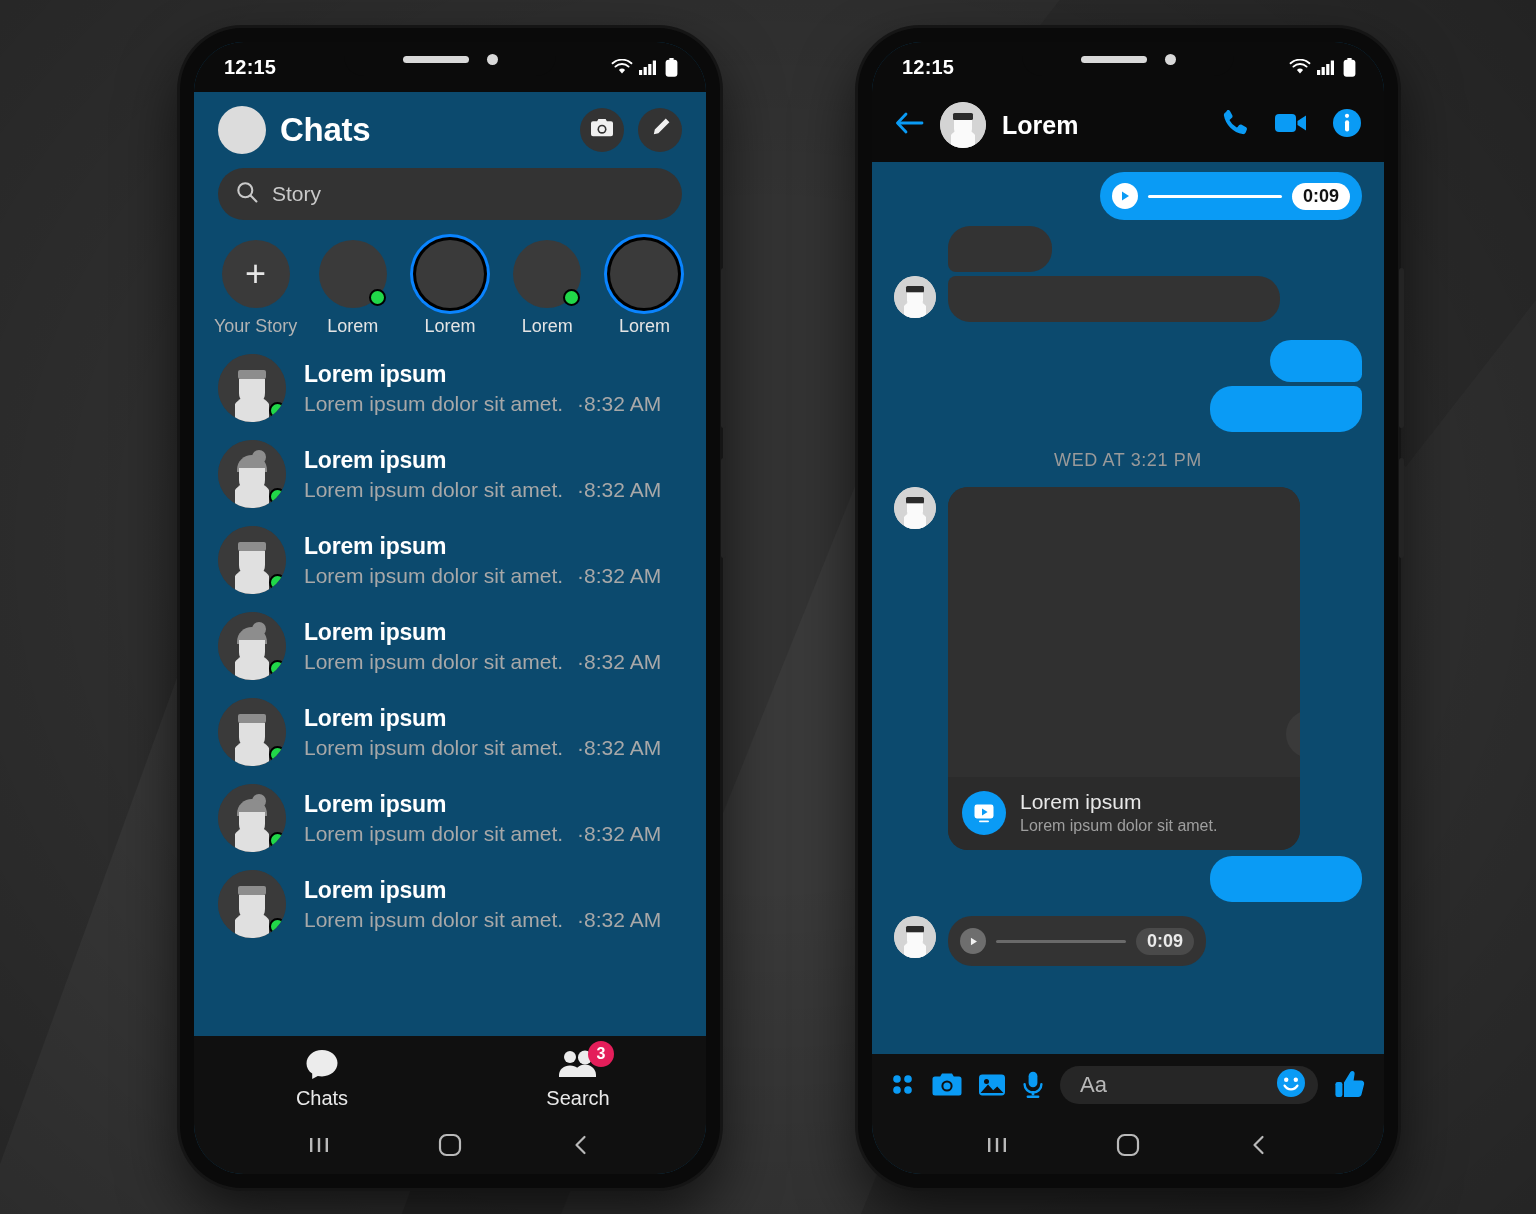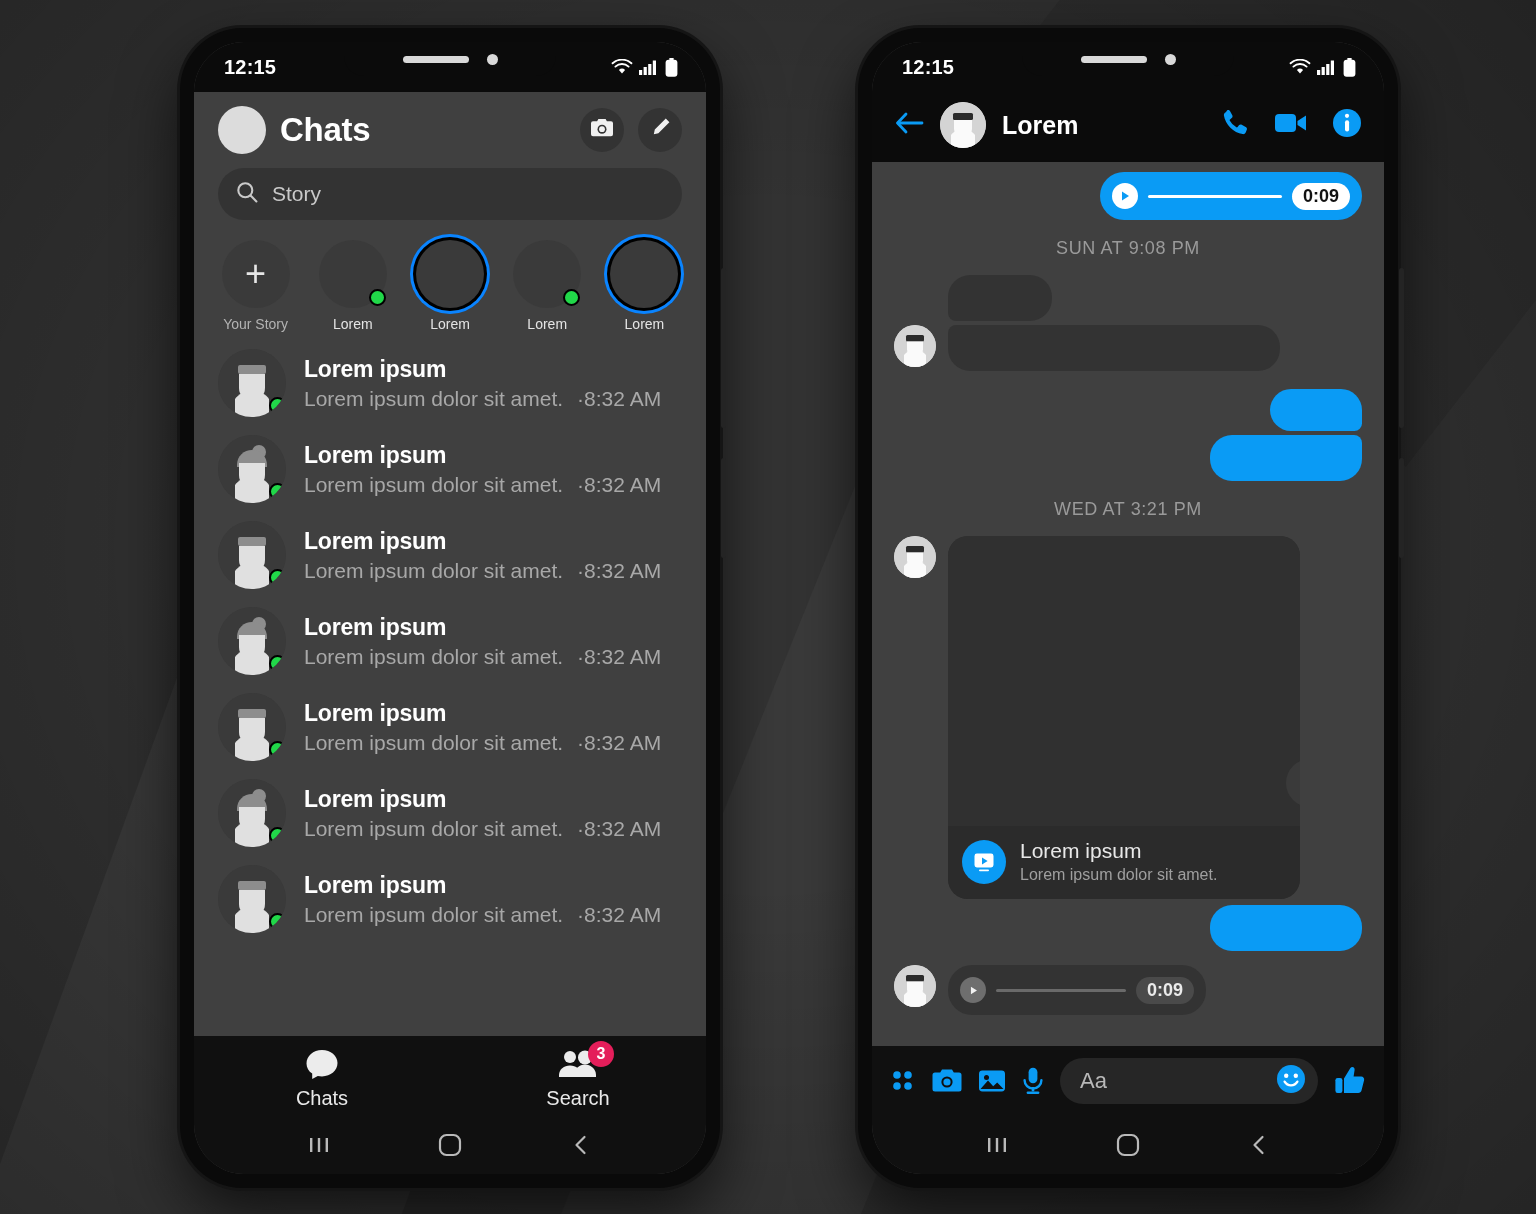--- a/index.html
+++ b/index.html
@@ -59,21 +59,21 @@
     width: 5px;
     background: #242424;
     border-radius: 4px;
   }
   .side-btn.vol  { right: -6px; top: 240px;  height: 160px; }
   .side-btn.pwr  { right: -6px; top: 430px;  height: 100px; }
 
   .screen {
     position: relative;
     width: 100%; height: 100%;
-    background: #404040;
+    background: #0c4a6e;
     border-radius: 50px;
     overflow: hidden;
     display: flex;
     flex-direction: column;
   }
 
   
   .statusbar {
     position: relative;
     height: 50px;
@@ -147,21 +147,21 @@
     width: 68px; height: 68px; border-radius: 50%;
     background: #3a3a3a;
     display: flex; align-items: center; justify-content: center;
   }
   .story-circ.ring {
     width: 68px; height: 68px;
     background: #3a3a3a;
     box-shadow: 0 0 0 3px #000, 0 0 0 6px #0a84ff;
   }
   .story-plus { font-size: 36px; color: #e6e6e6; line-height: 1; font-weight: 300; }
-  .story-label { font-size: 14px; color: #e4e4e4; }
+  .story-label { font-size: 18px; color: #e4e4e4; }
   .story-label.muted { color: #b3b3b3; }
   .dot-online {
     position: absolute; right: 1px; bottom: 2px;
     width: 17px; height: 17px; border-radius: 50%;
     background: #21d849; border: 2px solid #000;
   }
 
   
   .chat-list { flex: 1; overflow: hidden; padding: 2px 0 0 0; }
   .chat-row {
@@ -303,21 +303,21 @@
   
   .composer {
     flex: 0 0 auto;
     background: #101010;
     display: flex; align-items: center;
     gap: 16px;
     padding: 12px 18px 12px 18px;
   }
   .comp-ico { color: #0a9bf5; display: flex; align-items: center; flex: 0 0 auto; }
   .comp-field {
-    flex: 1; height: 46px; border-radius: 23px;
+    flex: 1; height: 38px; border-radius: 23px;
     background: #262626;
     display: flex; align-items: center;
     padding: 0 12px 0 20px;
     gap: 40px;
   }
   .comp-ph { flex: 1; font-size: 22px; color: #b8b8b8; }
 </style>
 </head>
 <body>
 
@@ -699,21 +699,20 @@
           <span class="play-dot">
             <svg width="12" height="12" viewBox="0 0 12 12">
                 <path d="M3 1.6l7 4.4-7 4.4V1.6z" fill="#0a9bf5"></path>
               </svg>
           </span>
           <span class="track"></span>
           <span class="time-chip">0:09</span>
         </div>
       </div>
 
-      <div class="divider-date">SUN AT 9:08 PM</div>
 
       <div class="msg-row" style="margin-bottom:4px;">
         <div class="msg-avatar spacer"></div>
         <div class="bub in" style="width:104px;height:46px;border-radius:22px 22px 22px 8px;"></div>
       </div>
 
       <div class="msg-row" style="margin-bottom:18px;">
         <div class="msg-avatar">
           <svg viewBox="0 0 42 42">
             <circle cx="21" cy="21" r="21" fill="#d4d4d4"></circle>

